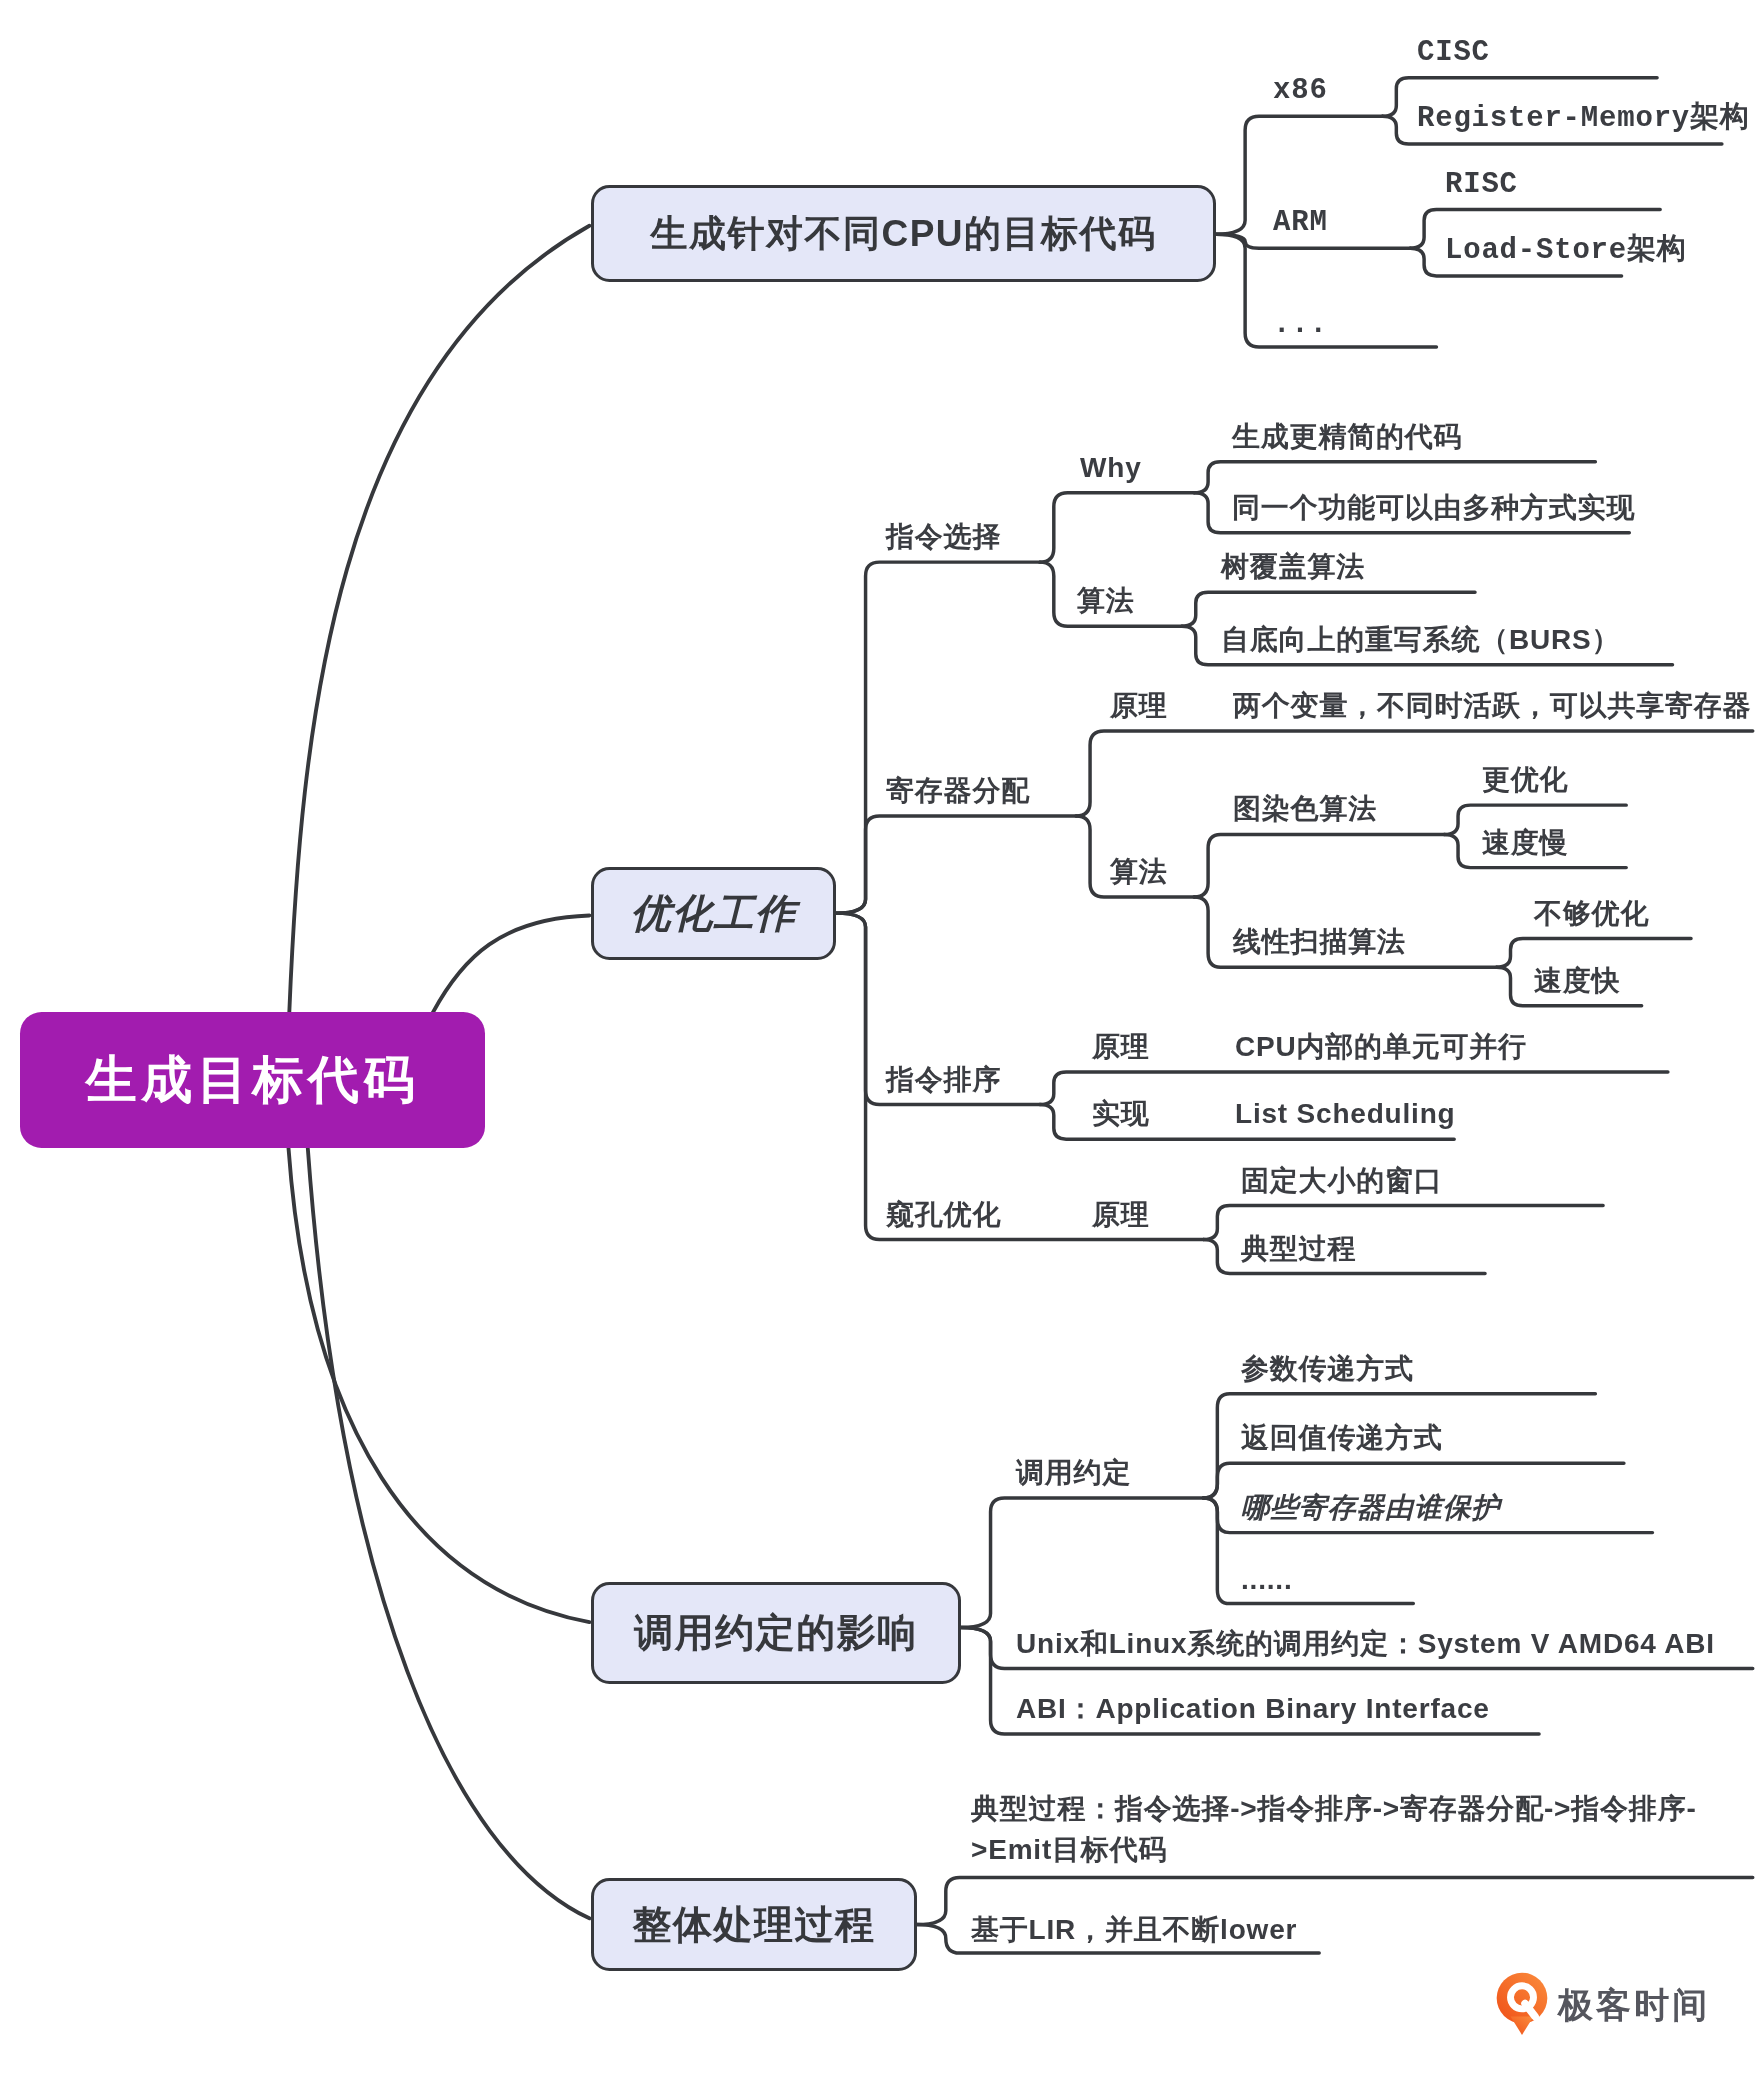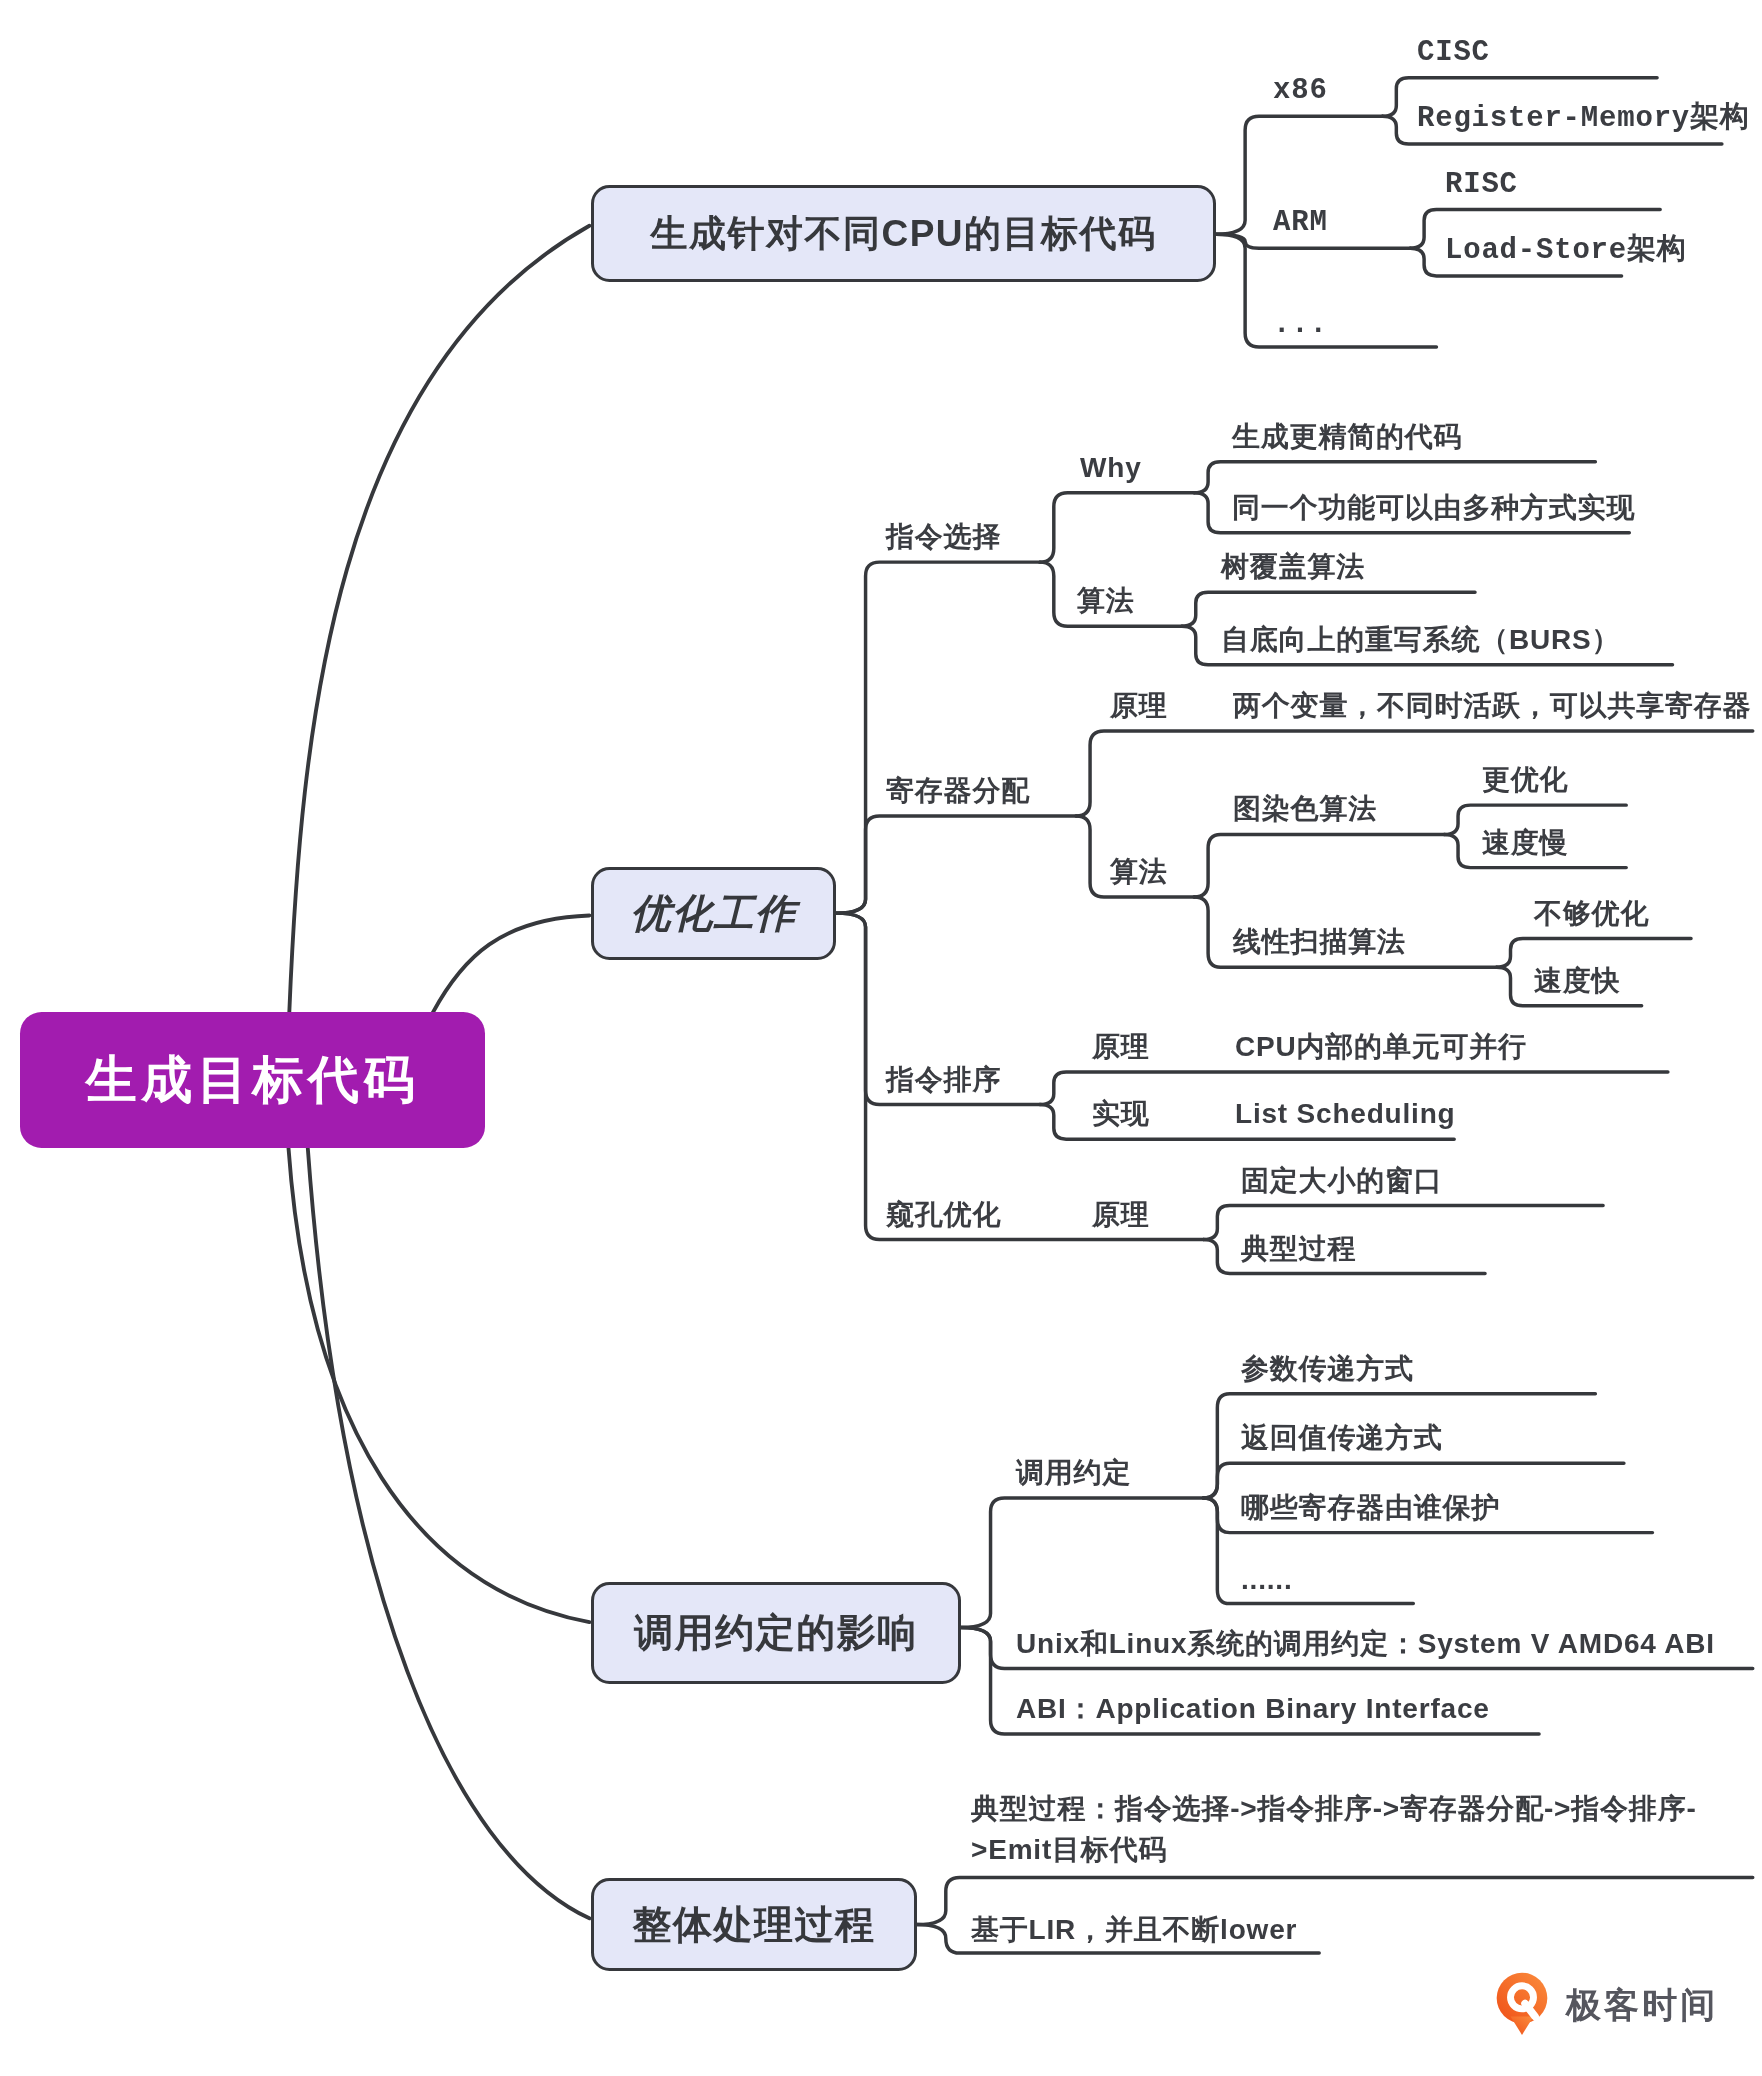--- a/index.html
+++ b/index.html
@@ -22,21 +22,21 @@
   }
   .rootbox{
     position:absolute;z-index:2;background:#a21caf;border-radius:21.6px;
     display:flex;align-items:center;justify-content:center;
     font-weight:700;color:#ffffff;box-sizing:border-box;letter-spacing:4.6px;font-size:51px;
   }
   .wraplbl{
     position:absolute;z-index:2;font-size:28px;font-weight:600;color:#3b3d42;
     line-height:1.45;letter-spacing:0.8px;
   }
-  #logo{position:absolute;left:1495px;top:1972px;display:flex;align-items:center;gap:17px;z-index:2;}
+  #logo{position:absolute;left:1495px;top:1972px;display:flex;align-items:center;gap:9px;z-index:2;}
   #logo .logotext{font-size:35px;font-weight:600;color:#55565e;letter-spacing:3.1px;}
 </style>
 </head>
 <body>
 
 <svg id="connectors" width="1762" height="2077" viewBox="0 0 2284 2691">
 
   <path class="rootcurve" d="M 375 1312 C 390 950 430 480 764 292"></path>
   <path class="rootcurve" d="M 561 1312 C 600 1240 650 1190 764 1186"></path>
   <path class="rootcurve" d="M 374 1488 C 400 1850 540 2060 764 2102"></path>
@@ -123,21 +123,21 @@
 <span class="lbl" style="left:1092px;top:1114px;">实现</span>
 <span class="lbl" style="left:1235px;top:1114px;">List Scheduling</span>
 <span class="lbl" style="left:886px;top:1215px;">窥孔优化</span>
 <span class="lbl" style="left:1092px;top:1215px;">原理</span>
 <span class="lbl" style="left:1241px;top:1181px;">固定大小的窗口</span>
 <span class="lbl" style="left:1241px;top:1249px;">典型过程</span>
 
 <span class="lbl" style="left:1016px;top:1473px;">调用约定</span>
 <span class="lbl" style="left:1241px;top:1369px;">参数传递方式</span>
 <span class="lbl" style="left:1241px;top:1438px;">返回值传递方式</span>
-<span class="lbl" style="left:1241px;top:1508px;">哪些寄存器由谁保护</span>
+<span class="lbl" style="left:1241px;top:1508px;font-style:italic;">哪些寄存器由谁保护</span>
 <span class="lbl" style="left:1241px;top:1580px;">......</span>
 <span class="lbl" style="left:1016px;top:1644px;">Unix和Linux系统的调用约定：System V AMD64 ABI</span>
 <span class="lbl" style="left:1016px;top:1709px;">ABI：Application Binary Interface</span>
 
 <div class="wraplbl" style="left:971px;top:1789px;width:741px;">典型过程：指令选择-&gt;指令排序-&gt;寄存器分配-&gt;指令排序-&gt;Emit目标代码</div>
 <span class="lbl" style="left:971px;top:1930px;">基于LIR，并且不断lower</span>
 
 <div id="logo">
   <svg width="54" height="66" viewBox="0 0 70 86">
     <defs>

